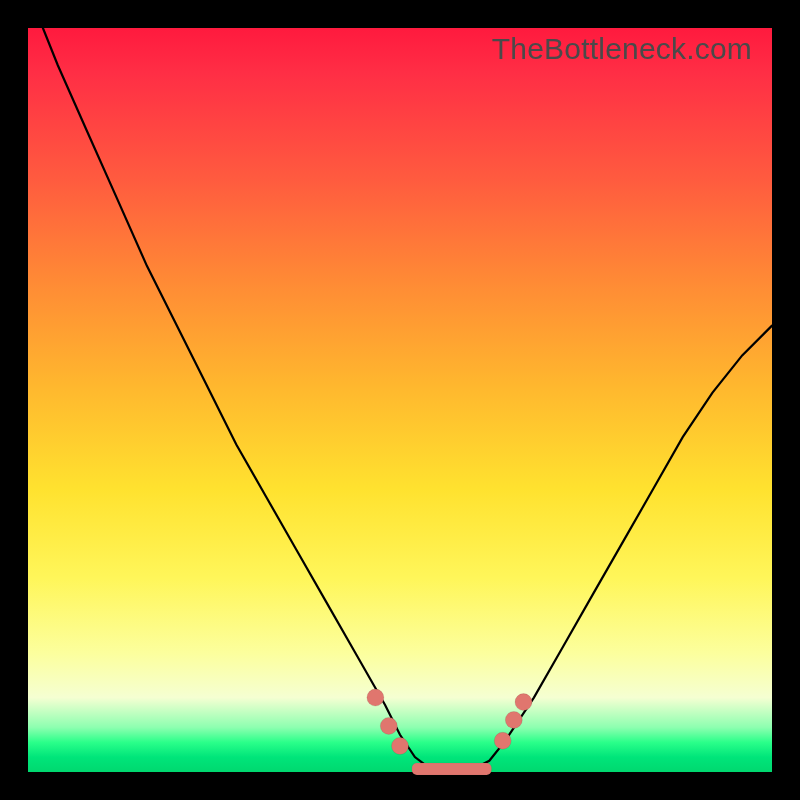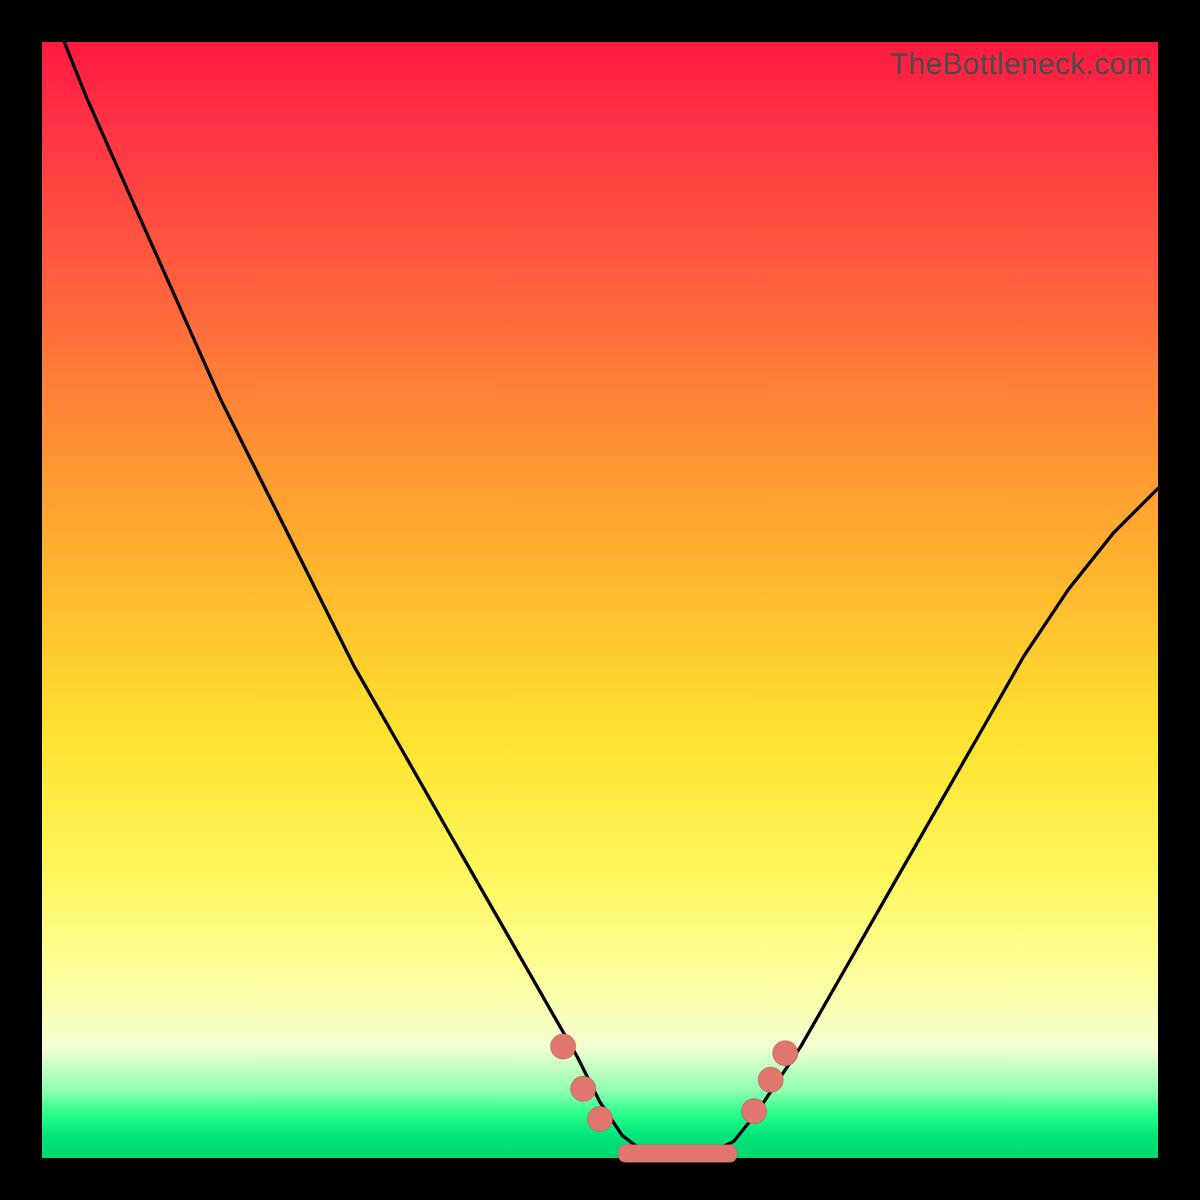--- a/index.html
+++ b/index.html
@@ -37,23 +37,23 @@
       #f5ffd2 90%,
       #8dffb0 94%,
       #2bff8a 96%,
       #00e57a 98%,
       #00d86f 100%
     );
   }
   .attribution {
     position: absolute;
     top: 4px;
-    right: 4px;
+    right: 20px;
     color: #4a4a4a;
-    font-size: 20px;
+    font-size: 30px;
     font-weight: 500;
     letter-spacing: 0.2px;
     user-select: none;
   }
   svg.curve {
     position: absolute;
     left: 0; top: 0;
     width: 744px; height: 744px;
     overflow: visible;
   }

